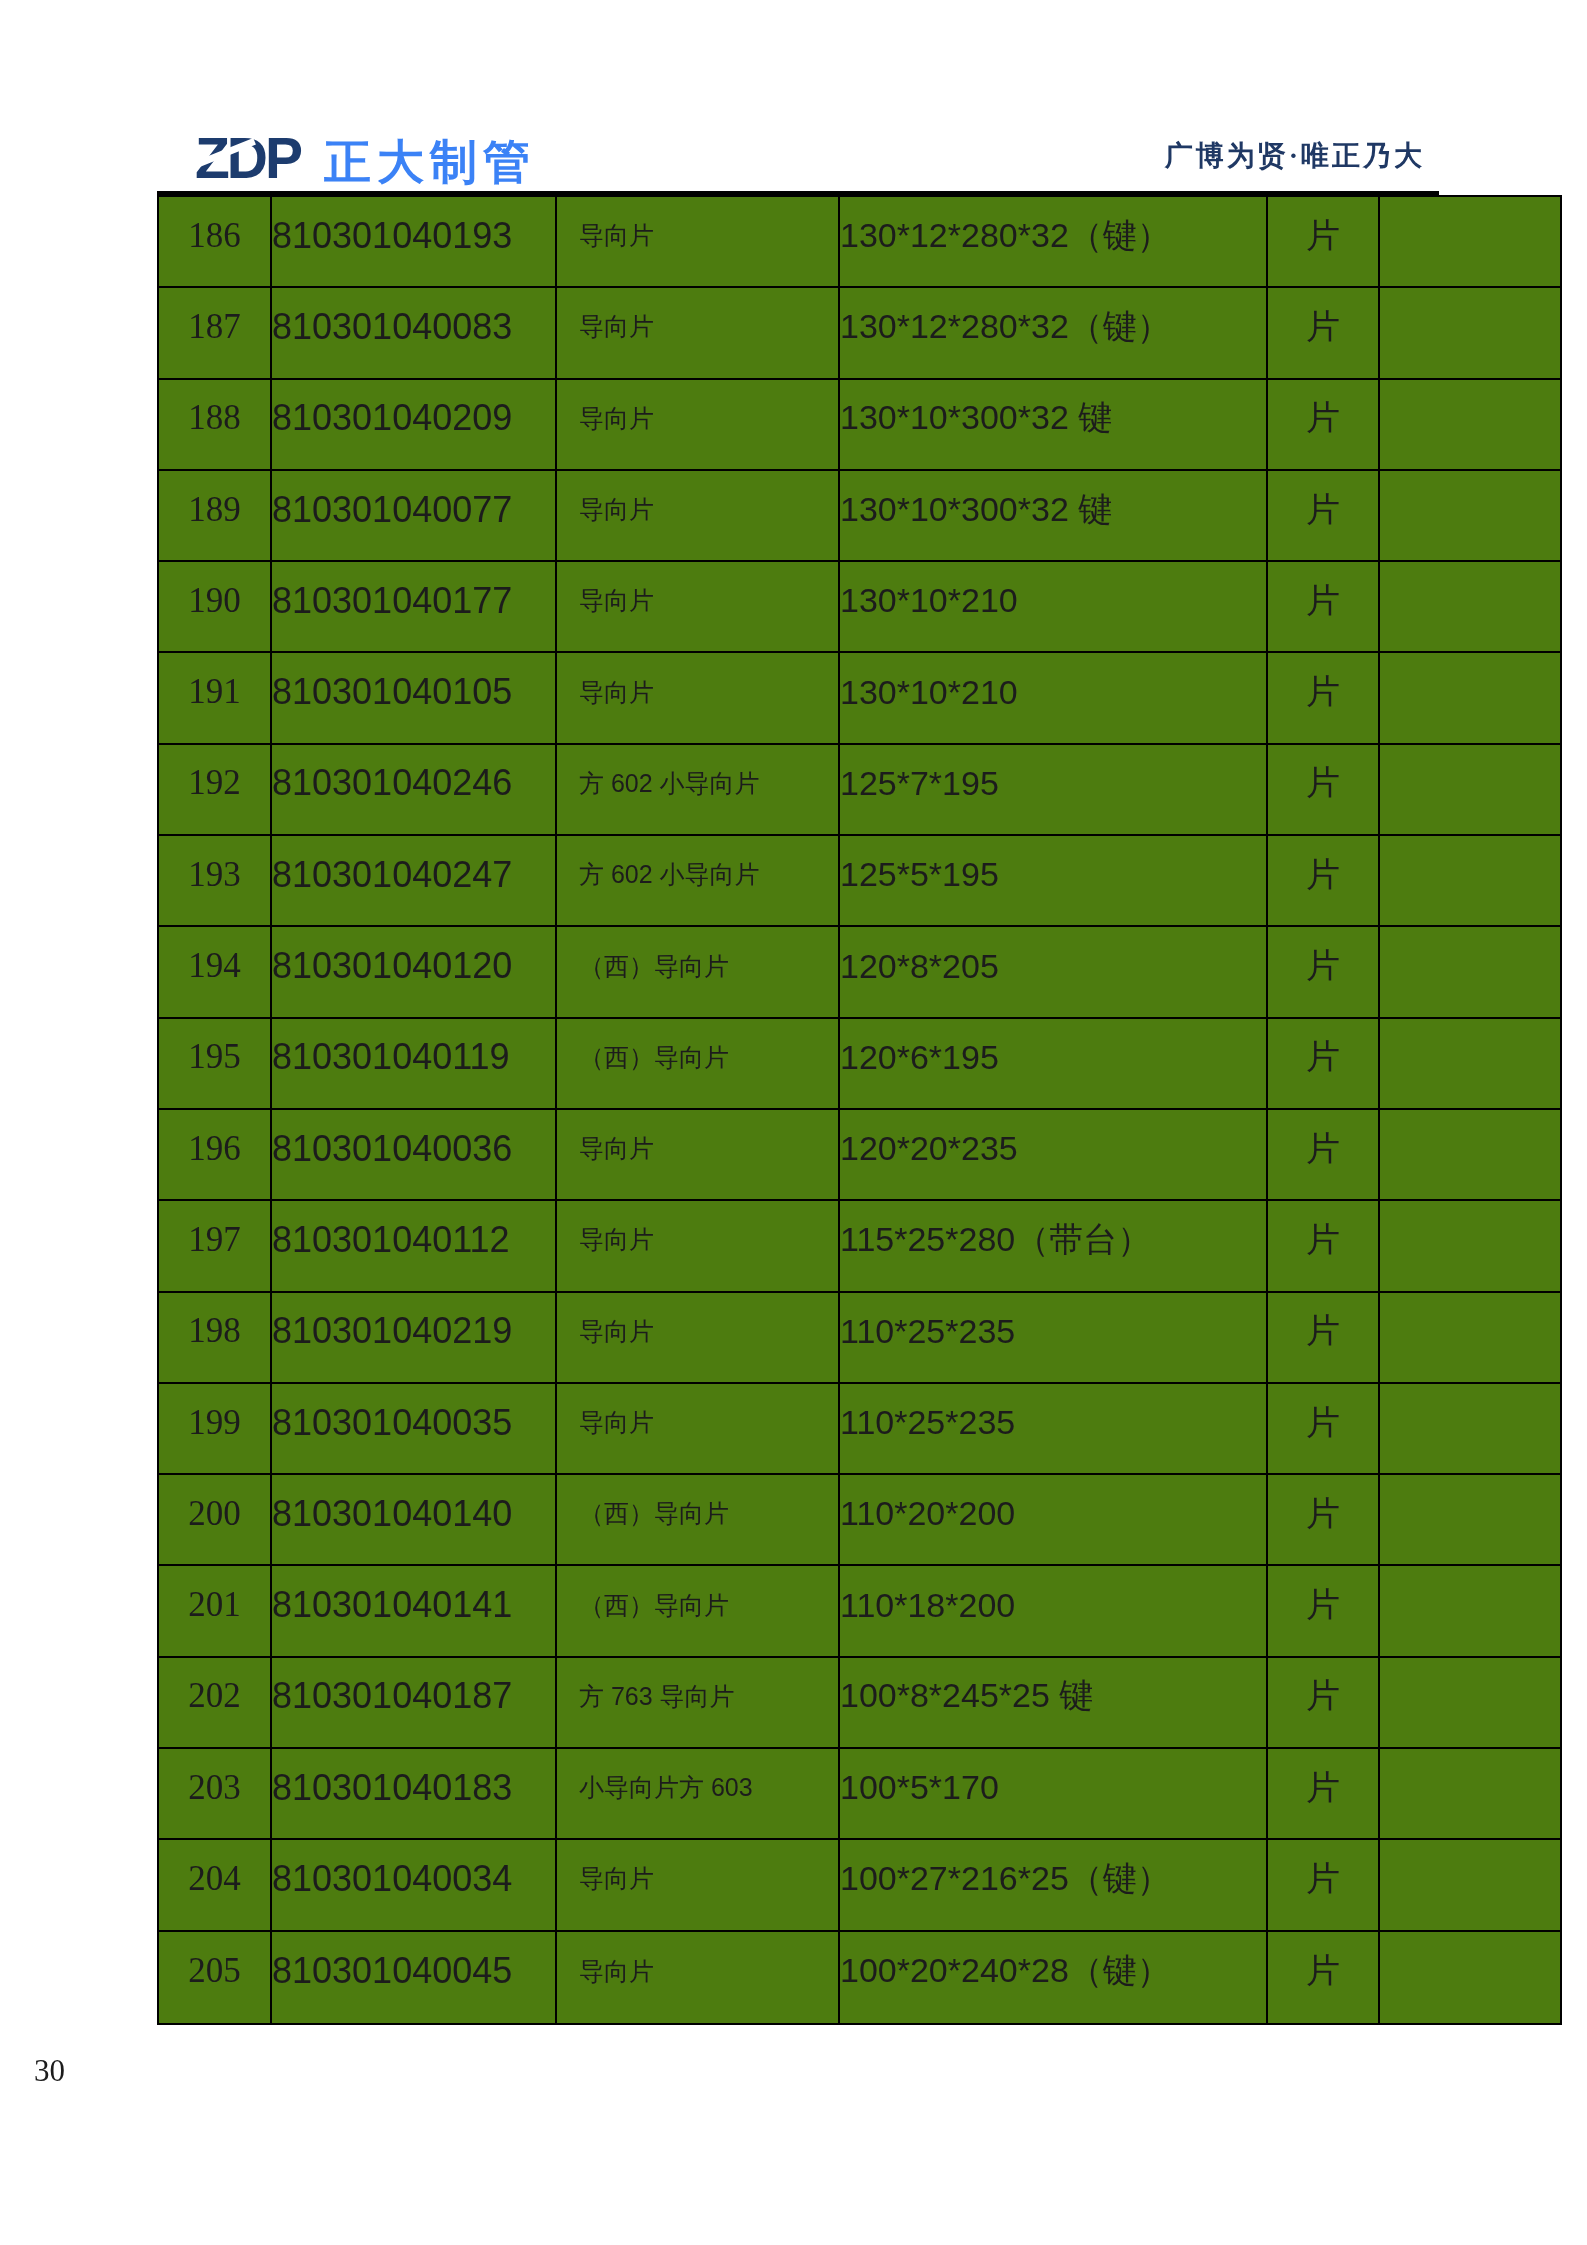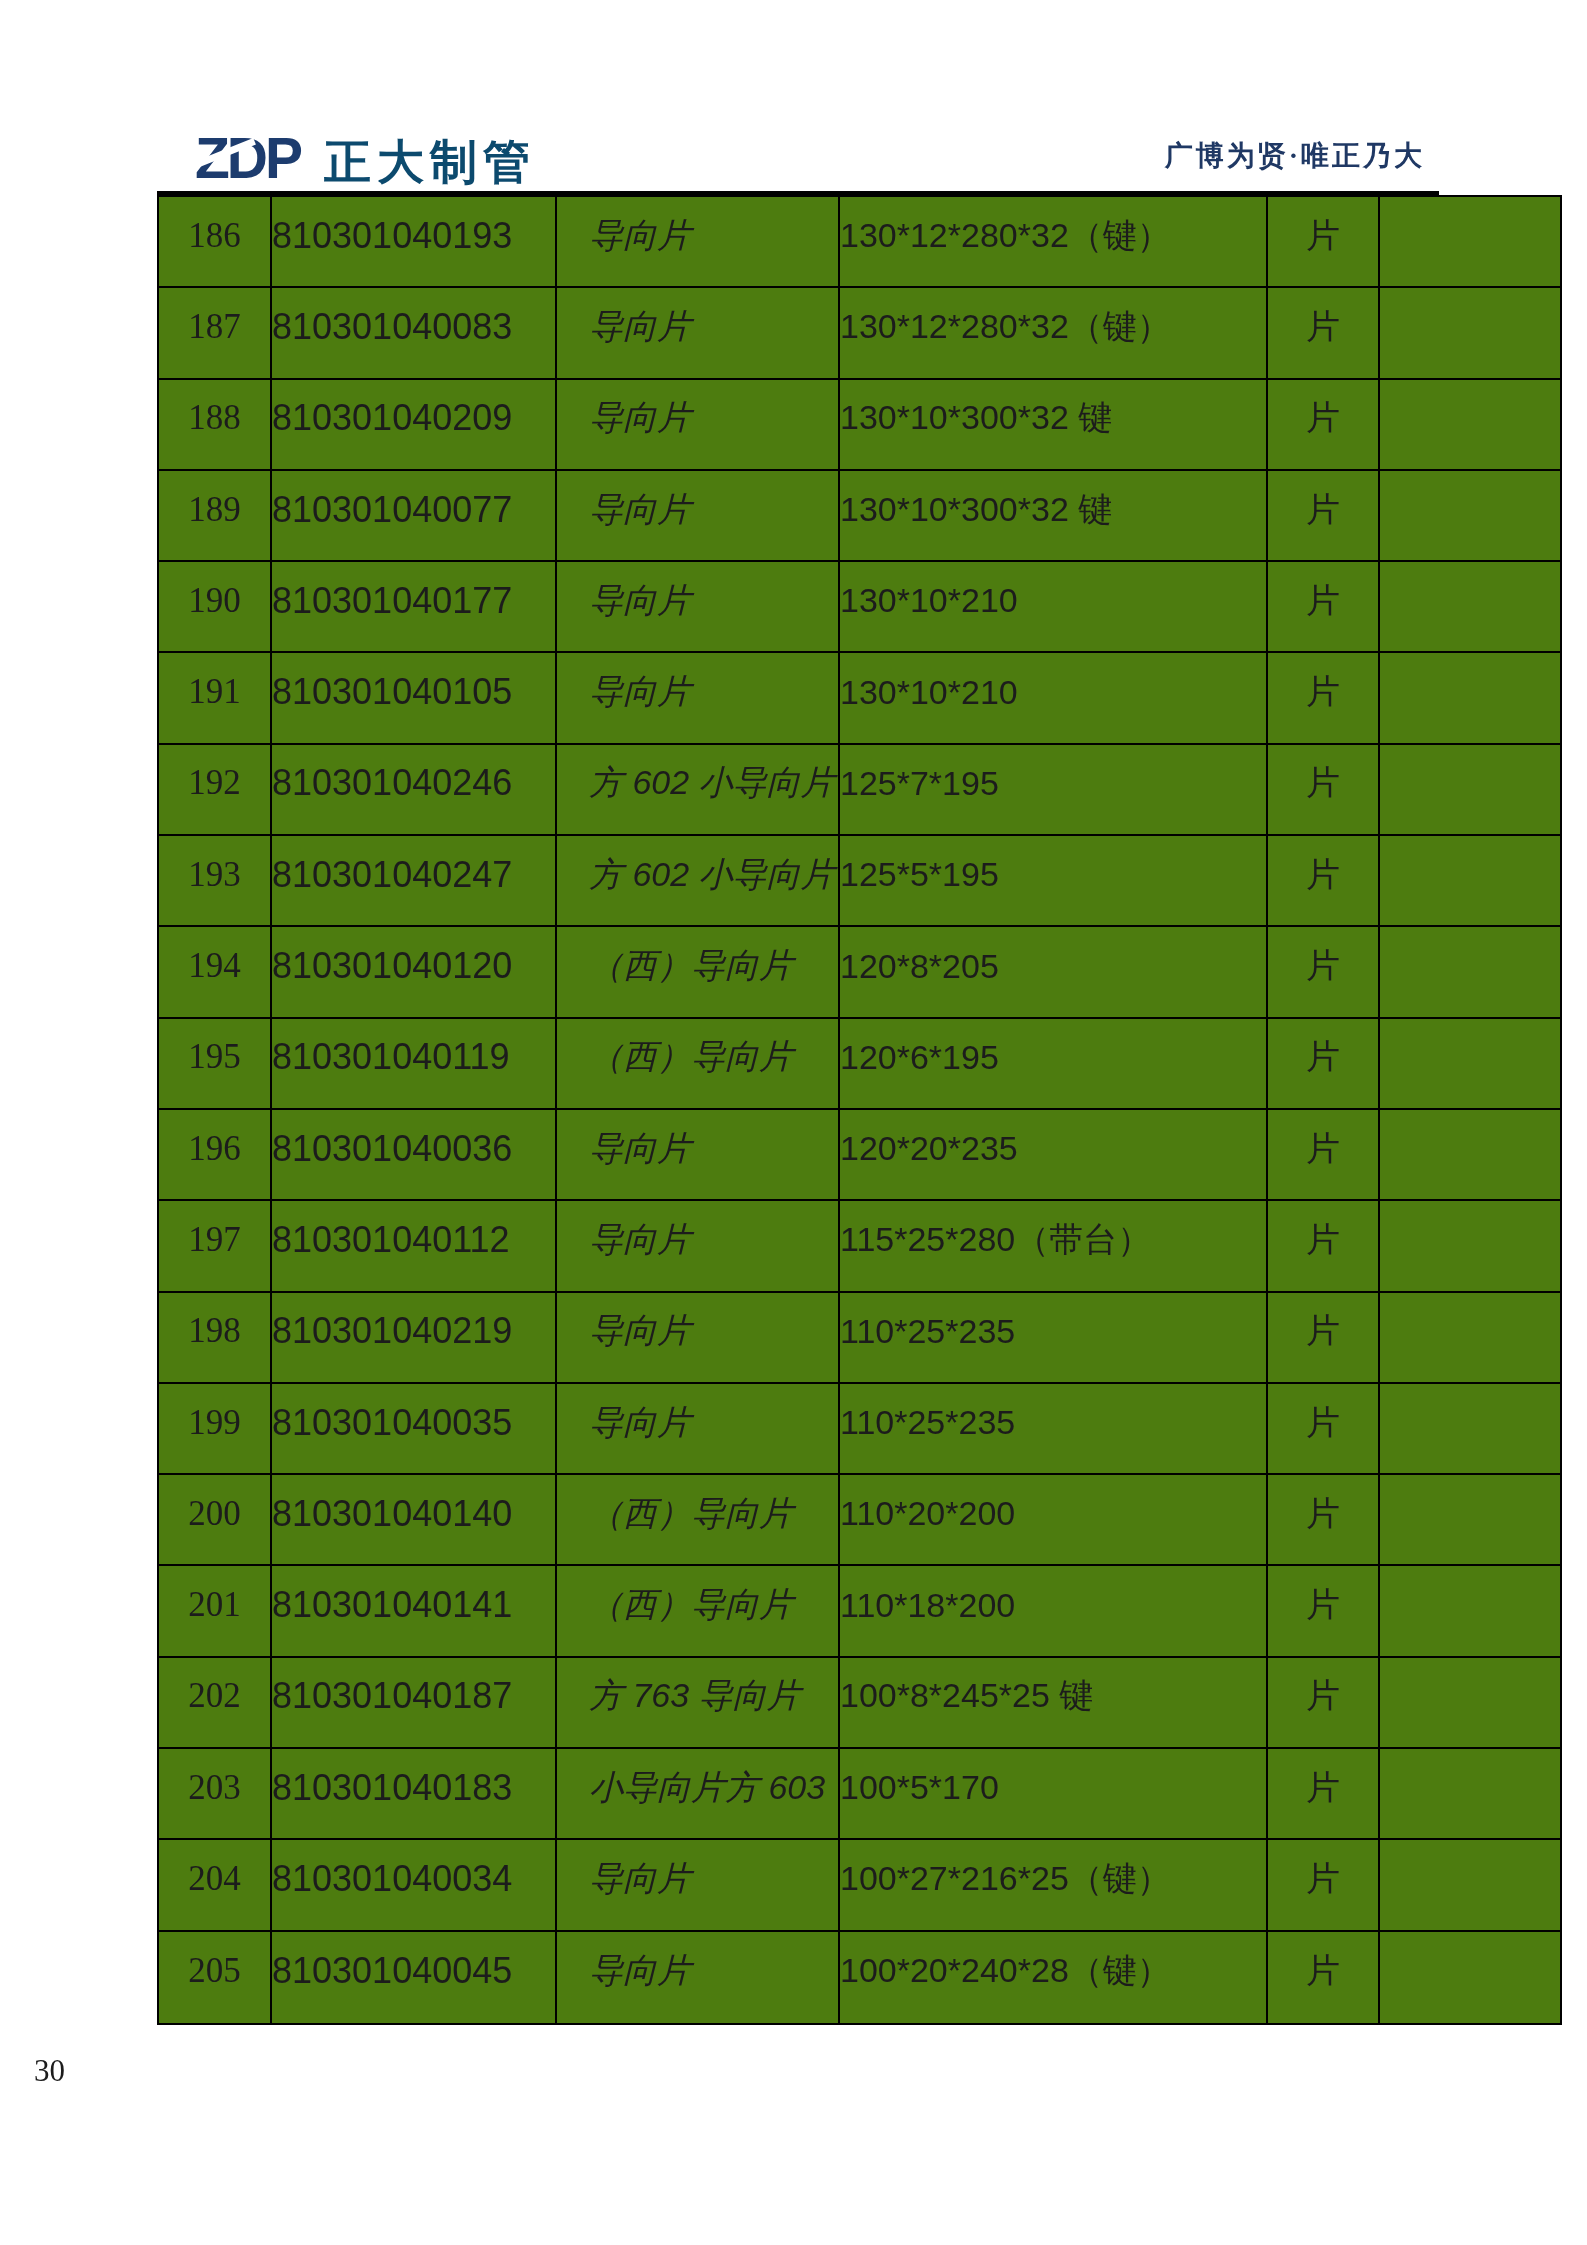--- a/index.html
+++ b/index.html
@@ -72,21 +72,21 @@
     white-space:nowrap;
   }
   .cell:nth-child(6n){border-right:none;}
   .cell:nth-last-child(-n+6){border-bottom:none;}
   .c1{
     justify-content:center;
     font-family:"Liberation Serif","DejaVu Serif",serif;
     font-size:35px;
   }
   .c2{font-size:36px;letter-spacing:0px;}
-  .c3{padding-left:32px;font-size:34px;font-style:italic;}
+  .c3{padding-left:22px;font-size:25px;}
   .c4{font-size:34px;}
   .c5{
     justify-content:center;
     font-family:"Liberation Serif","DejaVu Serif",serif;
     font-size:34px;
   }
   
   .page-number{
     position:absolute;left:0;top:2053px;
     width:100%;
@@ -97,21 +97,21 @@
   }
 </style>
 </head>
 <body>
 
 <div class="logo">
   <span class="zdp-wrap">
     <span class="zdp" style="color: rgb(29, 60, 110);">ZDP</span>
     <span class="swoosh"></span>
   </span>
-  <span class="company" style="color: #0c4a6e;">正大制管</span>
+  <span class="company" style="color: #3b82f6;">正大制管</span>
 </div>
 
 <div class="slogan" style="color: rgb(31, 56, 100);">广博为贤·唯正乃大</div>
 
 <div class="header-rule" style="background: rgb(0, 0, 0);"></div>
 
 <div class="parts-table" id="parts-table">
     <div class="cell c1">186</div>
     <div class="cell c2">810301040193</div>
     <div class="cell c3">导向片</div>

